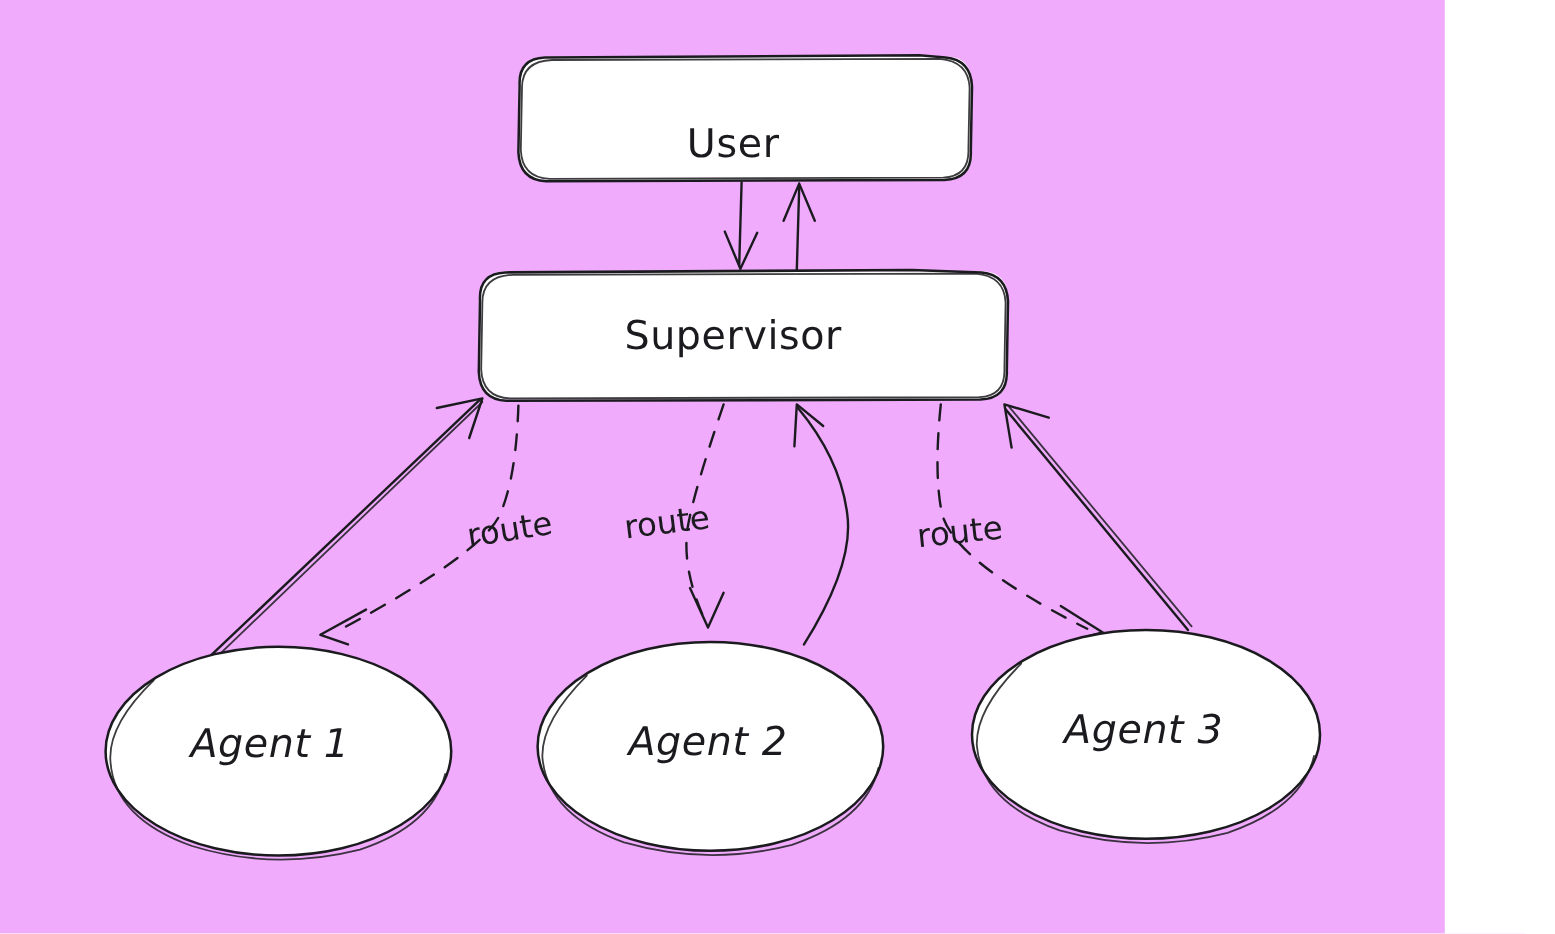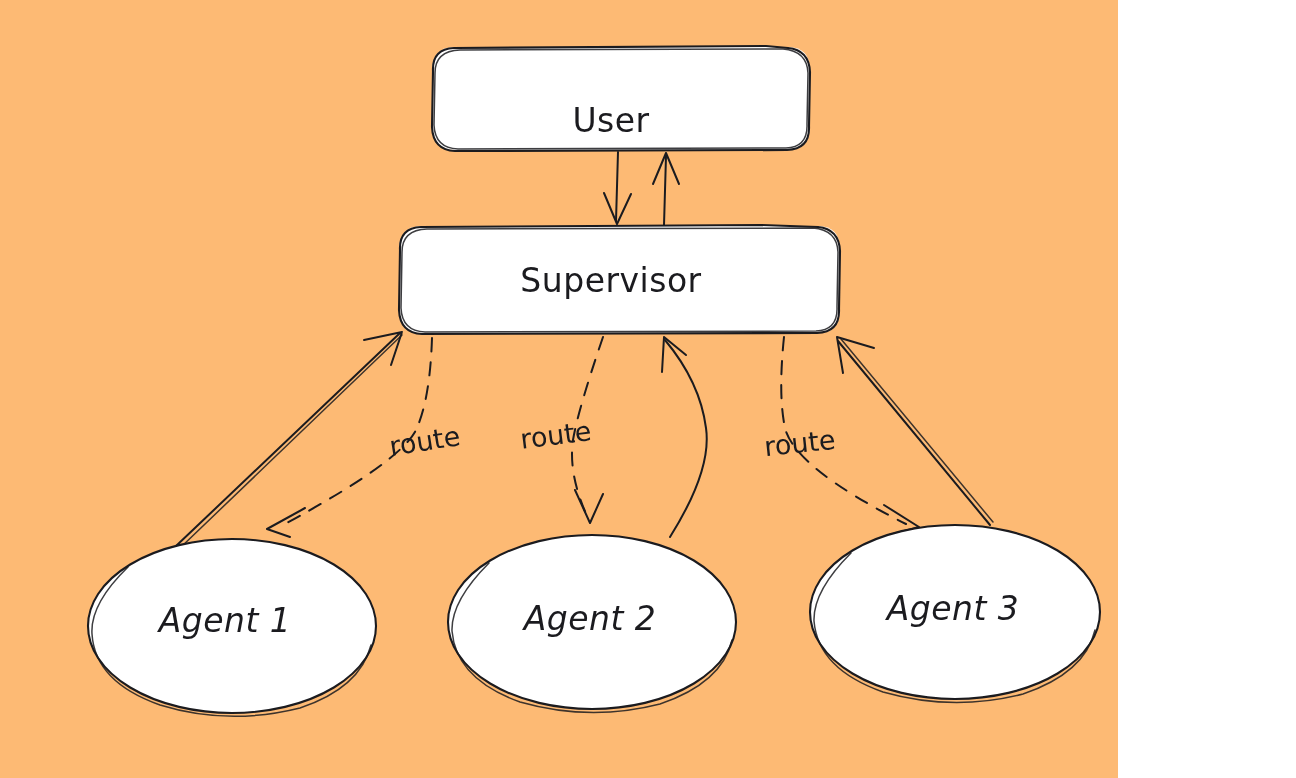--- a/index.html
+++ b/index.html
@@ -9,23 +9,23 @@
     background: #ffffff;
   }
   body {
     width: 1296px;
     height: 778px;
     overflow: hidden;
     font-family: "DejaVu Sans", sans-serif;
   }
   #canvas-root {
     position: relative;
-    width: 1118px;
+    width: 1204px;
     height: 778px;
-    background: #fdba74;
+    background: #f0abfc;
     text-align: center;
   }
   #diagram-svg {
     position: absolute;
     top: 0;
     left: 0;
     width: 1296px;
     height: 778px;
     display: block;
   }

